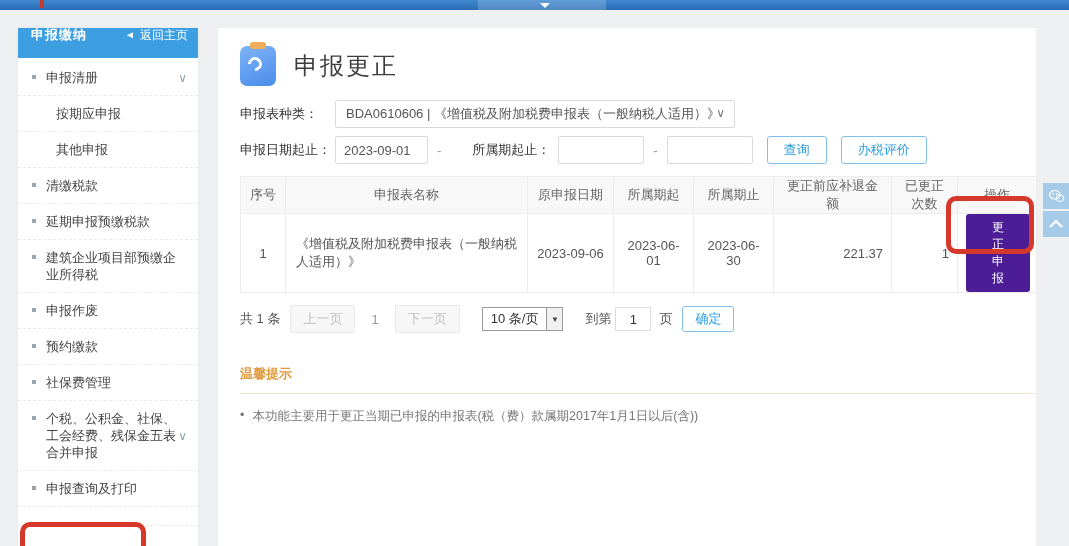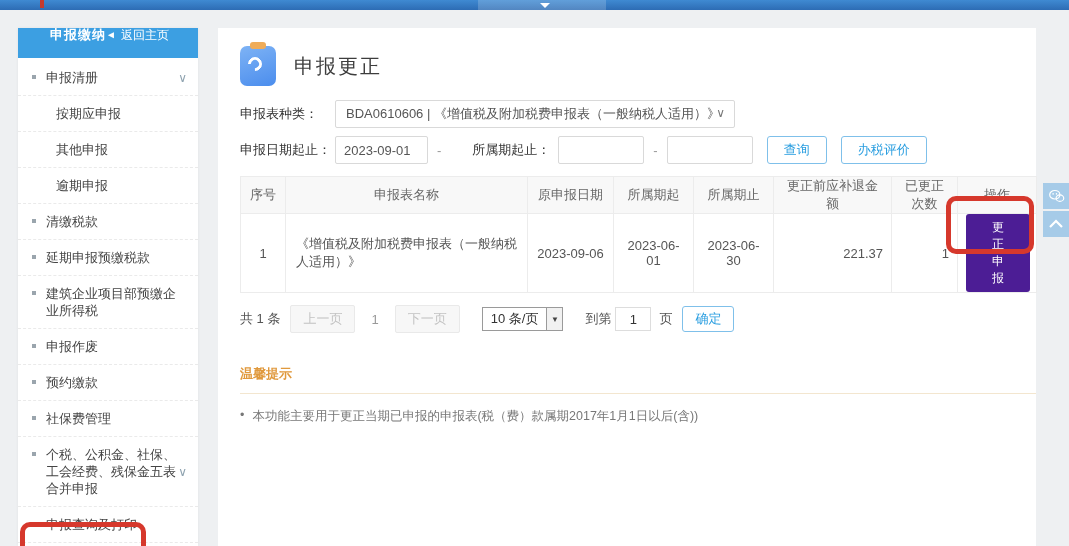--- a/index.html
+++ b/index.html
@@ -17,21 +17,21 @@
     background:rgba(255,255,255,0.18); }
   .topbar-caret { position:absolute; left:540px; top:3px; width:0; height:0;
     border-left:5px solid transparent; border-right:5px solid transparent;
     border-top:5px solid #fff; }
   .red-tick { position:absolute; left:40px; top:0; width:4px; height:8px; background:#c43a2e; }
 
   
   .sidebar { position:absolute; left:18px; top:28px; width:180px; height:518px;
     background:#fff; box-shadow:0 0 3px rgba(0,0,0,0.06); }
   .side-head { height:30px; background:#3c9fe2; color:#fff;
-    display:flex; align-items:center; justify-content:center; padding:0 10px 16px 13px; }
+    display:flex; align-items:center; justify-content:space-between; padding:0 10px 16px 13px; }
   .side-head .sh-title { font-size:13px; font-weight:bold; letter-spacing:1px; }
   .side-head .sh-back { font-size:12px; display:flex; align-items:center; gap:5px; cursor:pointer; }
   .side-head .sh-back .arr { font-size:10px; line-height:1; }
   .side-list { padding-top:2px; }
   .side-item { position:relative; padding:9px 20px 9px 28px; font-size:13px;
     color:#444; line-height:17px; border-bottom:1px dashed #eaeaea; cursor:pointer; }
   .side-item .bullet { position:absolute; left:14px; top:15px; width:4px; height:4px; background:#9aa5ad; }
   .side-item.sub { padding-left:38px; }
   .side-item .chev { position:absolute; right:11px; top:50%; transform:translateY(-50%);
     color:#8fa3b0; font-size:12px; }
@@ -40,21 +40,21 @@
   .main { position:absolute; left:218px; top:28px; width:818px; height:518px;
     background:#fff; padding:16px 0 0 22px; }
   .title-row { display:flex; align-items:center; gap:18px; height:44px; }
   .app-icon { position:relative; width:36px; height:40px; border-radius:7px;
     background:linear-gradient(160deg,#7eb3f5,#4b8ded); }
   .app-icon .clip { position:absolute; top:-4px; left:10px; width:16px; height:7px;
     background:#efac59; border-radius:3px; }
   .app-icon .ring { position:absolute; top:11px; left:8px; width:14px; height:14px;
     border:3px solid #fff; border-left-color:transparent; border-radius:50%;
     transform:rotate(-45deg); }
-  .page-title { font-size:20px; color:#3d3d3d; letter-spacing:2px; }
+  .page-title { font-size:24px; color:#3d3d3d; letter-spacing:2px; }
 
   .filters { margin-top:12px; font-size:13px; color:#333; }
   .f-row { display:flex; align-items:center; height:28px; }
   .f-row + .f-row { margin-top:8px; }
   .flabel { width:95px; flex:none; }
   .selectbox { position:relative; width:400px; height:28px; border:1px solid #d9d9d9;
     border-radius:2px; display:flex; align-items:center; padding:0 26px 0 10px;
     color:#555; background:#fff; cursor:pointer; white-space:nowrap; overflow:hidden; }
   .selectbox .chev { position:absolute; right:9px; top:5px; color:#777; font-size:12px; }
   input.fld { height:28px; border:1px solid #d9d9d9; border-radius:2px; padding:3px 8px;
@@ -147,24 +147,20 @@
       <span class="lbl">申报清册</span>
       <span class="chev">∨</span>
     </div>
     <div class="side-item sub">
       
       <span class="lbl">按期应申报</span>
     </div>
     <div class="side-item sub">
       
       <span class="lbl">其他申报</span>
-    </div>
-    <div class="side-item sub">
-      
-      <span class="lbl">逾期申报</span>
     </div>
     <div class="side-item group">
       <span class="bullet"></span>
       <span class="lbl">清缴税款</span>
     </div>
     <div class="side-item group">
       <span class="bullet"></span>
       <span class="lbl">延期申报预缴税款</span>
     </div>
     <div class="side-item group">

